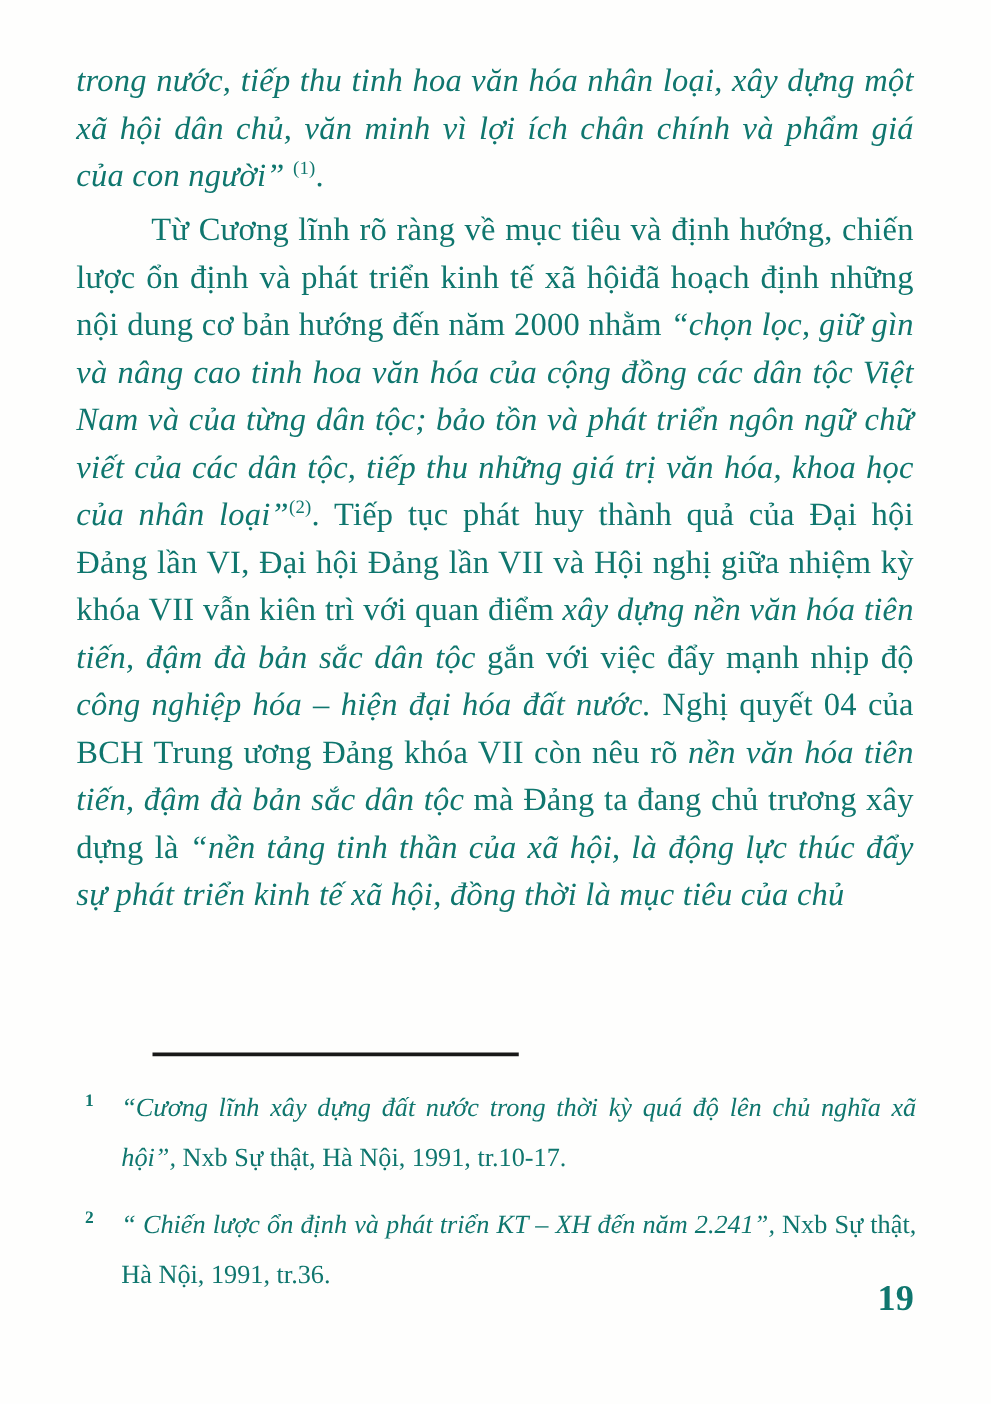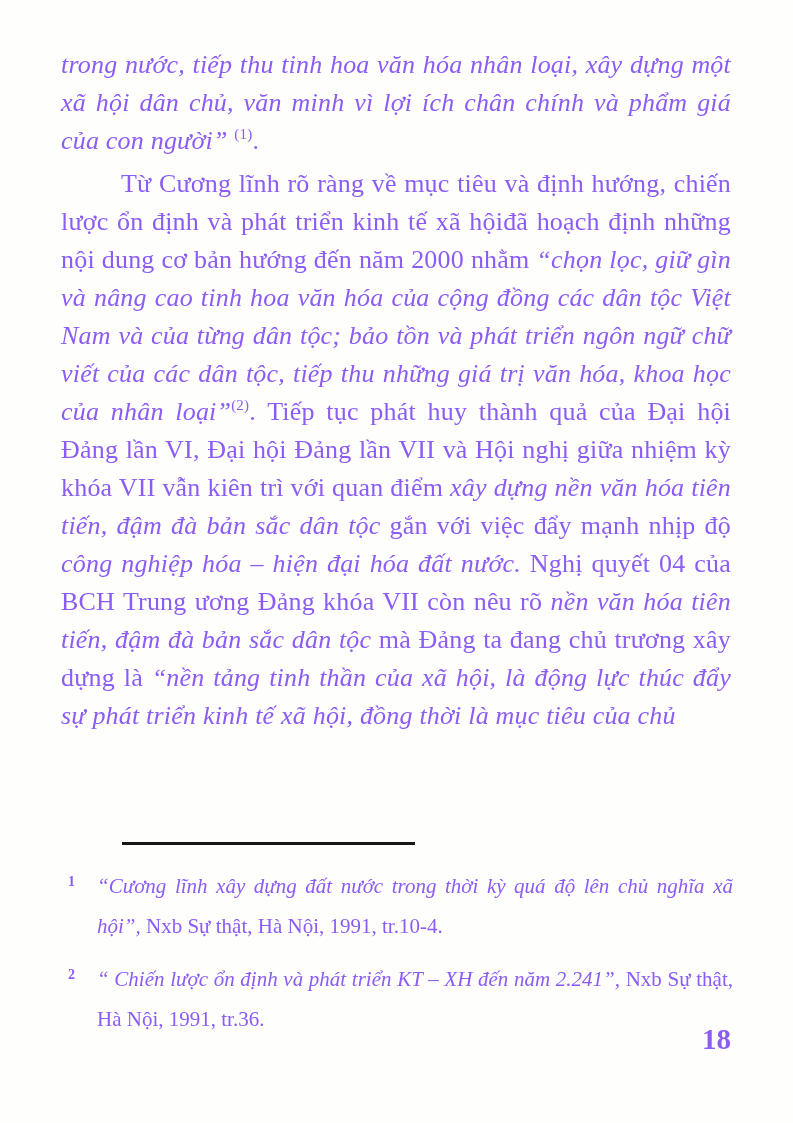--- a/index.html
+++ b/index.html
@@ -8,21 +8,21 @@
     padding: 0;
     background: #ffffff;
   }
   .page {
     position: relative;
     width: 793px;
     height: 1123px;
     background: #fefefd;
     overflow: hidden;
     font-family: "Liberation Serif", "DejaVu Serif", serif;
-    color: #8b5cf6;
+    color: #0f766e;
   }
   .body-text {
     position: absolute;
     left: 61px;
     top: 46px;
     width: 670px;
     font-size: 26px;
     line-height: 38px;
     text-align: justify;
     letter-spacing: 0.2px;
@@ -81,20 +81,20 @@
 
   <div class="body-text">
     <p class="para para-1"><span class="i">trong nước, tiếp thu tinh hoa văn hóa nhân loại, xây dựng một xã hội dân chủ, văn minh vì lợi ích chân chính và phẩm giá của con người” </span><span class="sup">(1)</span><span>.</span></p>
 
     <p class="para para-2"><span>Từ Cương lĩnh rõ ràng về mục tiêu và định hướng, chiến lược ổn định và phát triển kinh tế xã hộiđã hoạch định những nội dung cơ bản hướng đến năm 2000 nhằm </span><span class="i">“chọn lọc, giữ gìn và nâng cao tinh hoa văn hóa của cộng đồng các dân tộc Việt Nam và của từng dân tộc; bảo tồn và phát triển ngôn ngữ chữ viết của các dân tộc, tiếp thu những giá trị văn hóa, khoa học của nhân loại”</span><span class="sup">(2)</span><span>. Tiếp tục phát huy thành quả của Đại hội Đảng lần VI, Đại hội Đảng lần VII và Hội nghị giữa nhiệm kỳ khóa VII vẫn kiên trì với quan điểm </span><span class="i">xây dựng nền văn hóa tiên tiến, đậm đà bản sắc dân tộc</span><span> gắn với việc đẩy mạnh nhịp độ </span><span class="i">công nghiệp hóa – hiện đại hóa đất nước.</span><span> Nghị quyết 04 của BCH Trung ương Đảng khóa VII còn nêu rõ </span><span class="i">nền văn hóa tiên tiến, đậm đà bản sắc dân tộc</span><span> mà Đảng ta đang chủ trương xây dựng là </span><span class="i">“nền tảng tinh thần của xã hội, là động lực thúc đẩy sự phát triển kinh tế xã hội, đồng thời là mục tiêu của chủ</span></p>
   </div>
 
   <div class="footnote-rule"></div>
 
   <div class="footnotes">
-    <div class="footnote"><span class="fn-marker">1</span><span class="i">“Cương lĩnh xây dựng đất nước trong thời kỳ quá độ lên chủ nghĩa xã hội”,</span><span> Nxb Sự thật, Hà Nội, 1991, tr.10-4.</span></div>
+    <div class="footnote"><span class="fn-marker">1</span><span class="i">“Cương lĩnh xây dựng đất nước trong thời kỳ quá độ lên chủ nghĩa xã hội”,</span><span> Nxb Sự thật, Hà Nội, 1991, tr.10-17.</span></div>
 
     <div class="footnote"><span class="fn-marker">2</span><span class="i">“ Chiến lược ổn định và phát triển KT – XH đến năm 2.241”,</span><span> Nxb Sự thật, Hà Nội, 1991, tr.36.</span></div>
   </div>
 
-  <div class="page-number">18</div>
+  <div class="page-number">19</div>
 
 </div>
 
 </body></html>

